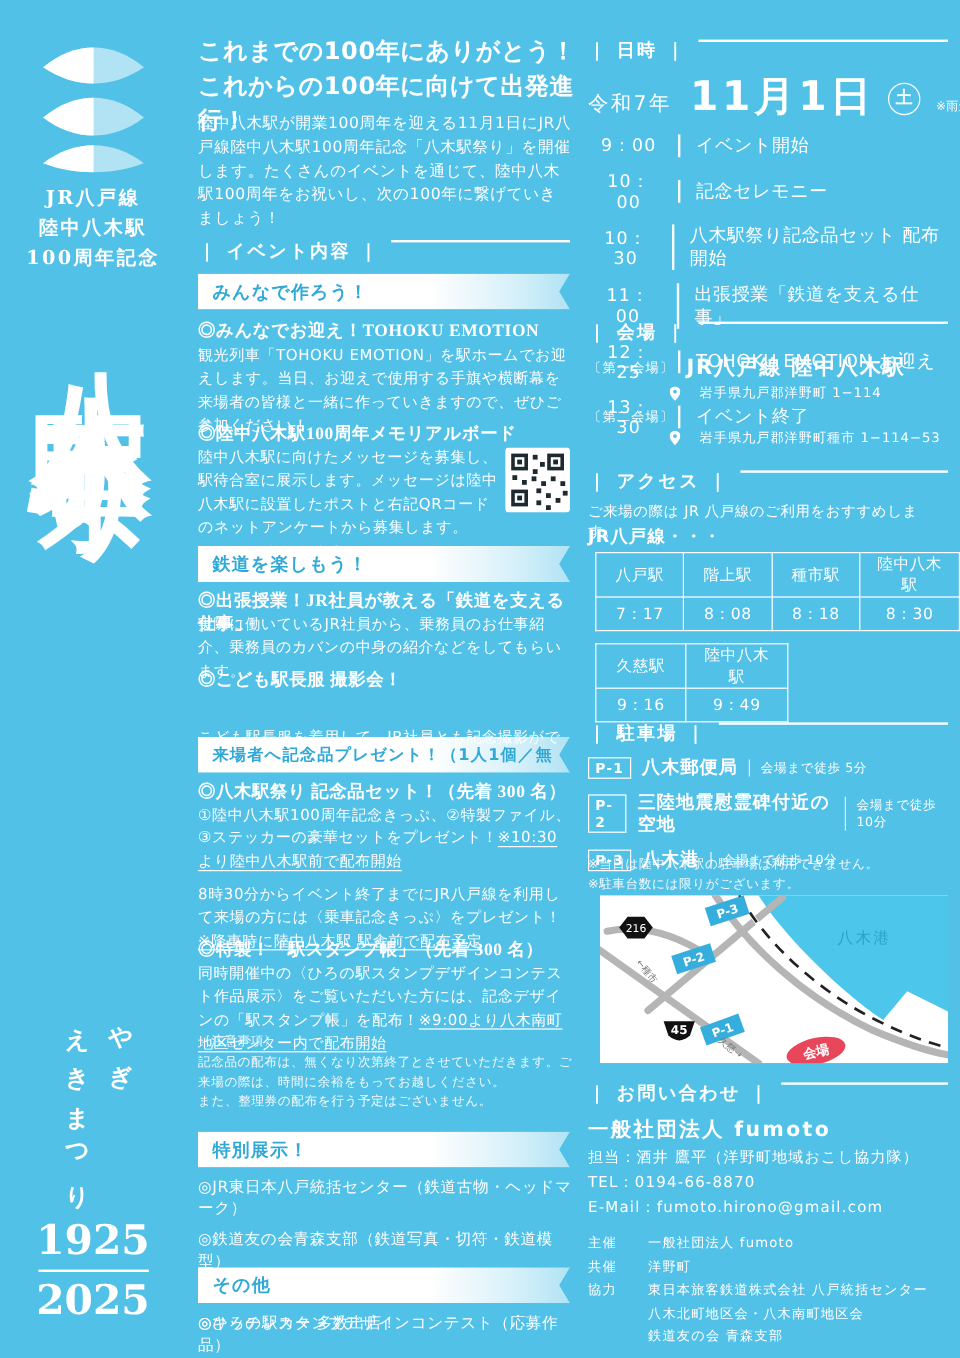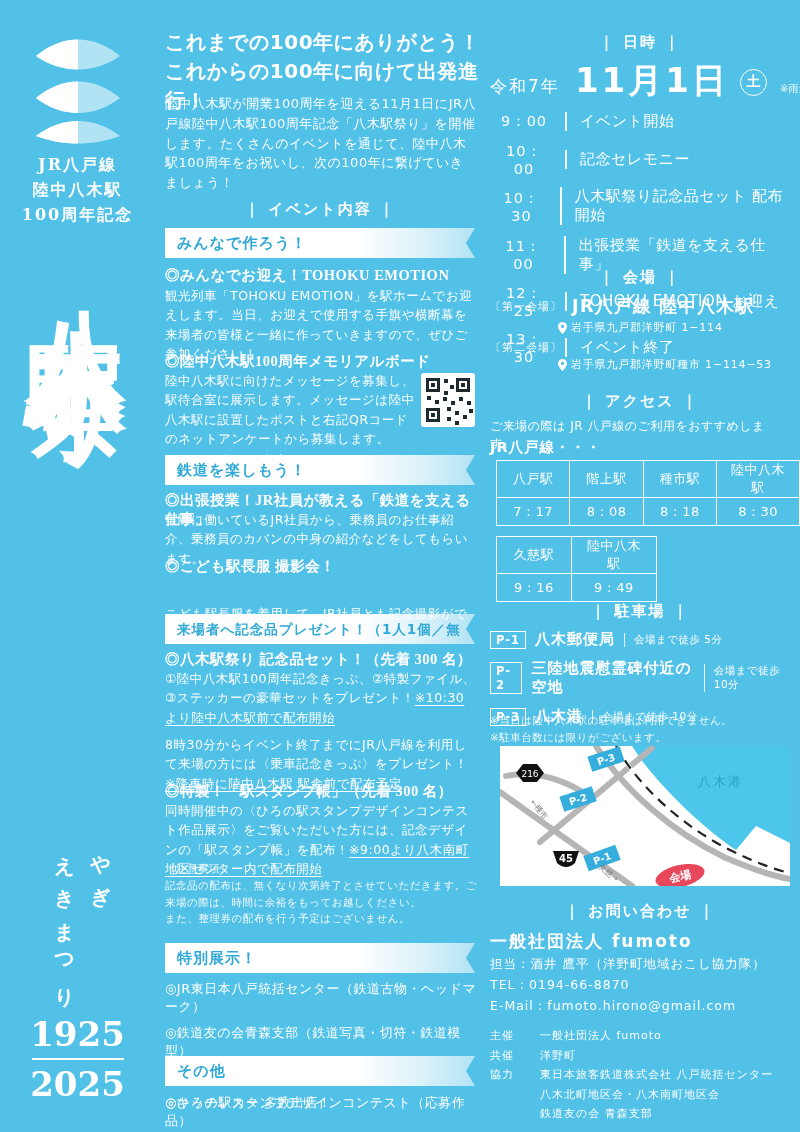--- a/index.html
+++ b/index.html
@@ -8,40 +8,40 @@
   .abs{position:absolute;}
 
   
   .l-subtitle{left:0;top:152px;width:155px;text-align:center;font-family:"DejaVu Serif","Liberation Serif",serif;font-weight:bold;font-size:16px;line-height:25px;letter-spacing:2px;}
   .l-title{left:24px;top:230px;writing-mode:vertical-rl;text-orientation:upright;font-family:"DejaVu Serif","Liberation Serif",serif;font-weight:bold;font-size:100px;line-height:108px;letter-spacing:18px;}
   .l-reading{writing-mode:vertical-rl;text-orientation:upright;font-family:"DejaVu Serif","Liberation Serif",serif;font-weight:bold;font-size:20px;letter-spacing:10px;}
   .l-years{left:0;top:1014px;width:155px;text-align:center;font-family:"DejaVu Serif","Liberation Serif",serif;font-weight:bold;font-size:34px;line-height:40px;}
   .l-years .rule{width:92px;height:2px;background:#fff;margin:4px auto;}
 
   
-  .sec-label{display:flex;align-items:center;gap:10px;font-weight:bold;font-size:15px;letter-spacing:2px;flex-direction:column;}
+  .sec-label{display:flex;gap:10px;font-weight:bold;font-size:15px;letter-spacing:2px;}
   .sec-label .rule{flex:1;height:1.5px;background:#fff;}
   .band{background:linear-gradient(90deg,#ffffff 0 62%,rgba(255,255,255,0.78) 84%,rgba(255,255,255,0.55));color:#30a9d7;font-weight:bold;font-size:15px;height:30px;line-height:30px;padding:0 12px;clip-path:polygon(0 0,100% 0,calc(100% - 9px) 50%,100% 100%,0 100%);letter-spacing:1px;}
   .band.small{font-size:13.5px;}
   .it-title{font-weight:bold;font-size:14.5px;letter-spacing:0.5px;font-family:Liberation Serif, serif;}
   .it-body{font-size:12.5px;line-height:1.55;letter-spacing:0.5px;}
   .ul{text-decoration:underline;text-underline-offset:3px;}
   .note-sm{font-size:10.5px;}
 
   
   .era{font-size:17px;letter-spacing:2px;}
   .bigdate{font-size:34px;font-weight:bold;letter-spacing:3px;}
   .wk-circle{display:inline-flex;align-items:center;justify-content:center;width:25px;height:25px;border:1.8px solid #fff;border-radius:50%;font-size:14px;font-weight:bold;vertical-align:6px;margin-left:6px;}
   .rain{font-size:10px;margin-left:8px;}
   .sch-row{display:flex;align-items:center;margin-bottom:10.5px;}
   .sch-time{width:56px;text-align:center;font-size:14.5px;letter-spacing:1px;}
   .sch-desc{border-left:2px solid rgba(255,255,255,0.95);padding-left:13px;margin-left:13px;font-size:15px;letter-spacing:0.5px;}
   .v-tag{font-size:11px;letter-spacing:1px;}
   .v-name{font-size:17.5px;font-weight:bold;letter-spacing:1.5px;}
-  .v-addr{font-size:11px;letter-spacing:0.8px;display:flex;align-items:center;gap:4px;}
+  .v-addr{font-size:11px;letter-spacing:0.8px;display:flex;align-items:center;gap:16px;}
   table.tt{border-collapse:collapse;border-radius:13px;}
   table.tt td{border:1.6px solid #fff;text-align:center;font-size:13px;height:27px;letter-spacing:0.5px;padding:0 9px;}
   .pk-row{display:flex;align-items:center;gap:9px;margin-bottom:10px;}
   .pk-tag{border:1.6px solid #fff;font-size:11.5px;font-weight:bold;padding:1px 5px;letter-spacing:1px;}
   .pk-name{font-size:15px;font-weight:bold;letter-spacing:1px;}
   .pk-walk{font-size:10.5px;border-left:1.5px solid rgba(255,255,255,0.9);padding-left:9px;letter-spacing:0.5px;}
   .small-note{font-size:10.5px;line-height:1.6;color:rgba(255,255,255,0.92);letter-spacing:0.5px;}
   .c-org{font-size:17px;font-weight:bold;letter-spacing:2px;}
   .c-line{font-size:12.5px;letter-spacing:1px;}
   .cr-row{display:flex;font-size:11px;letter-spacing:1px;margin-bottom:4.5px;}

